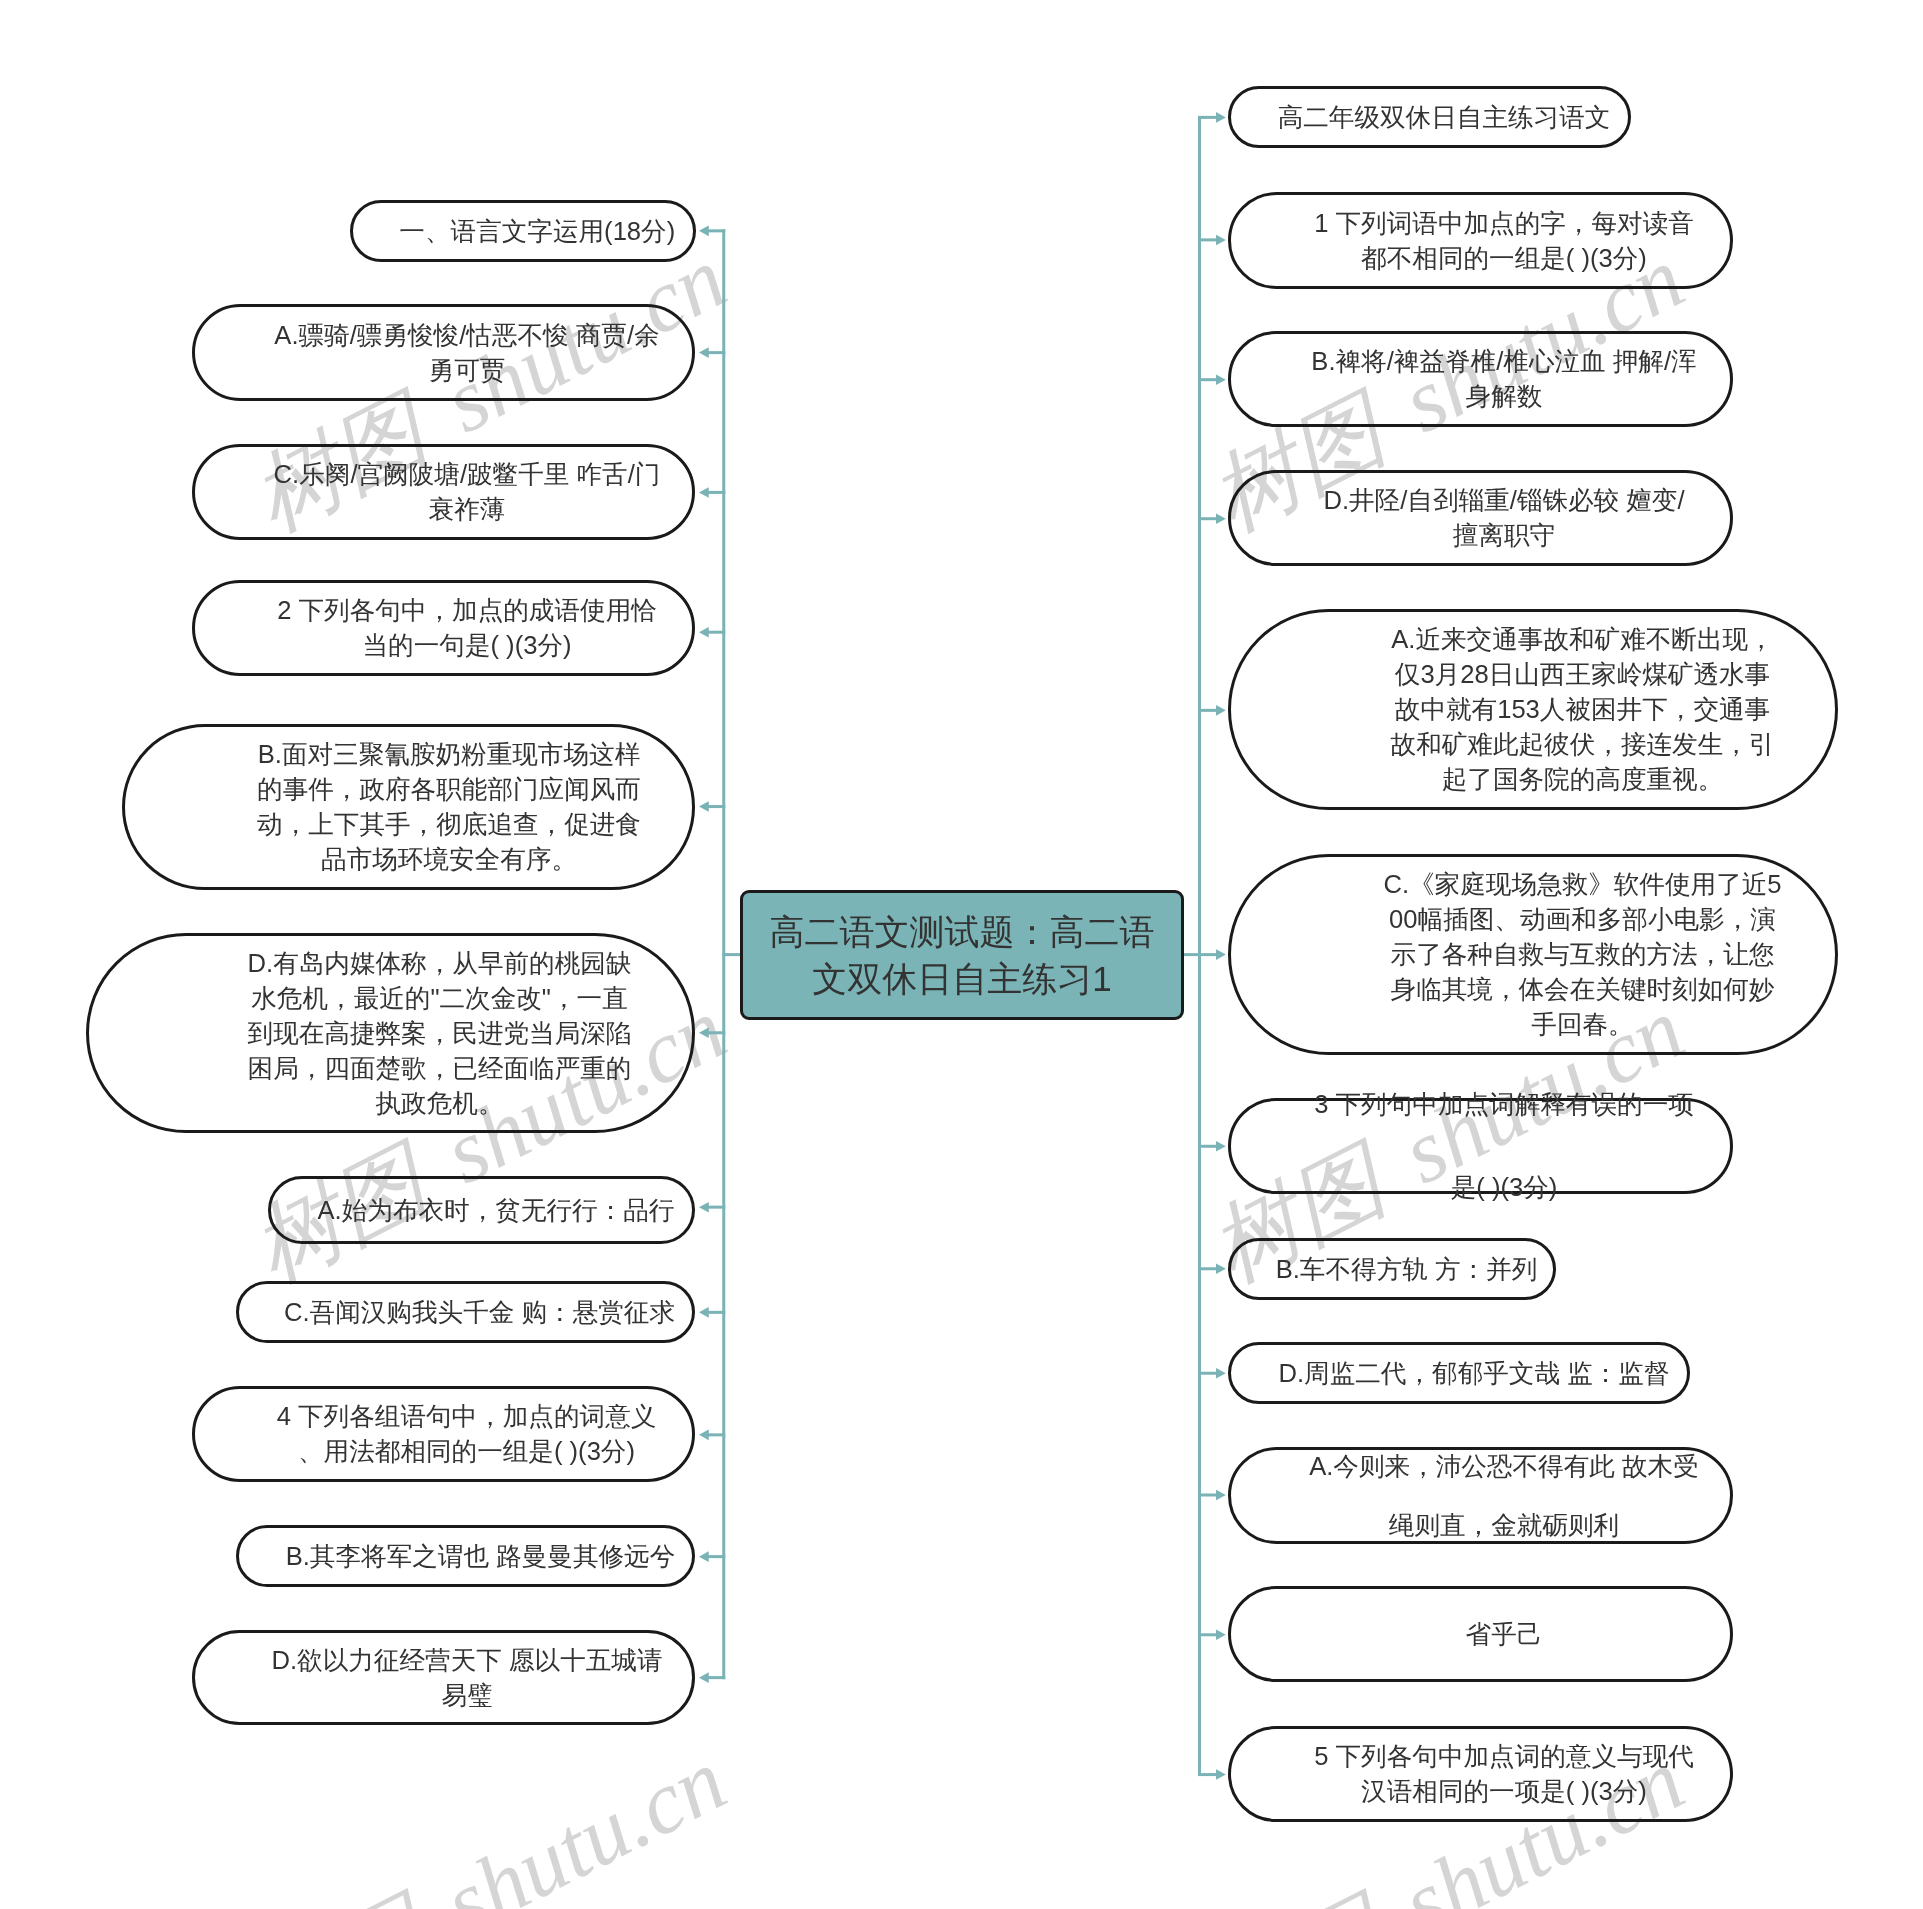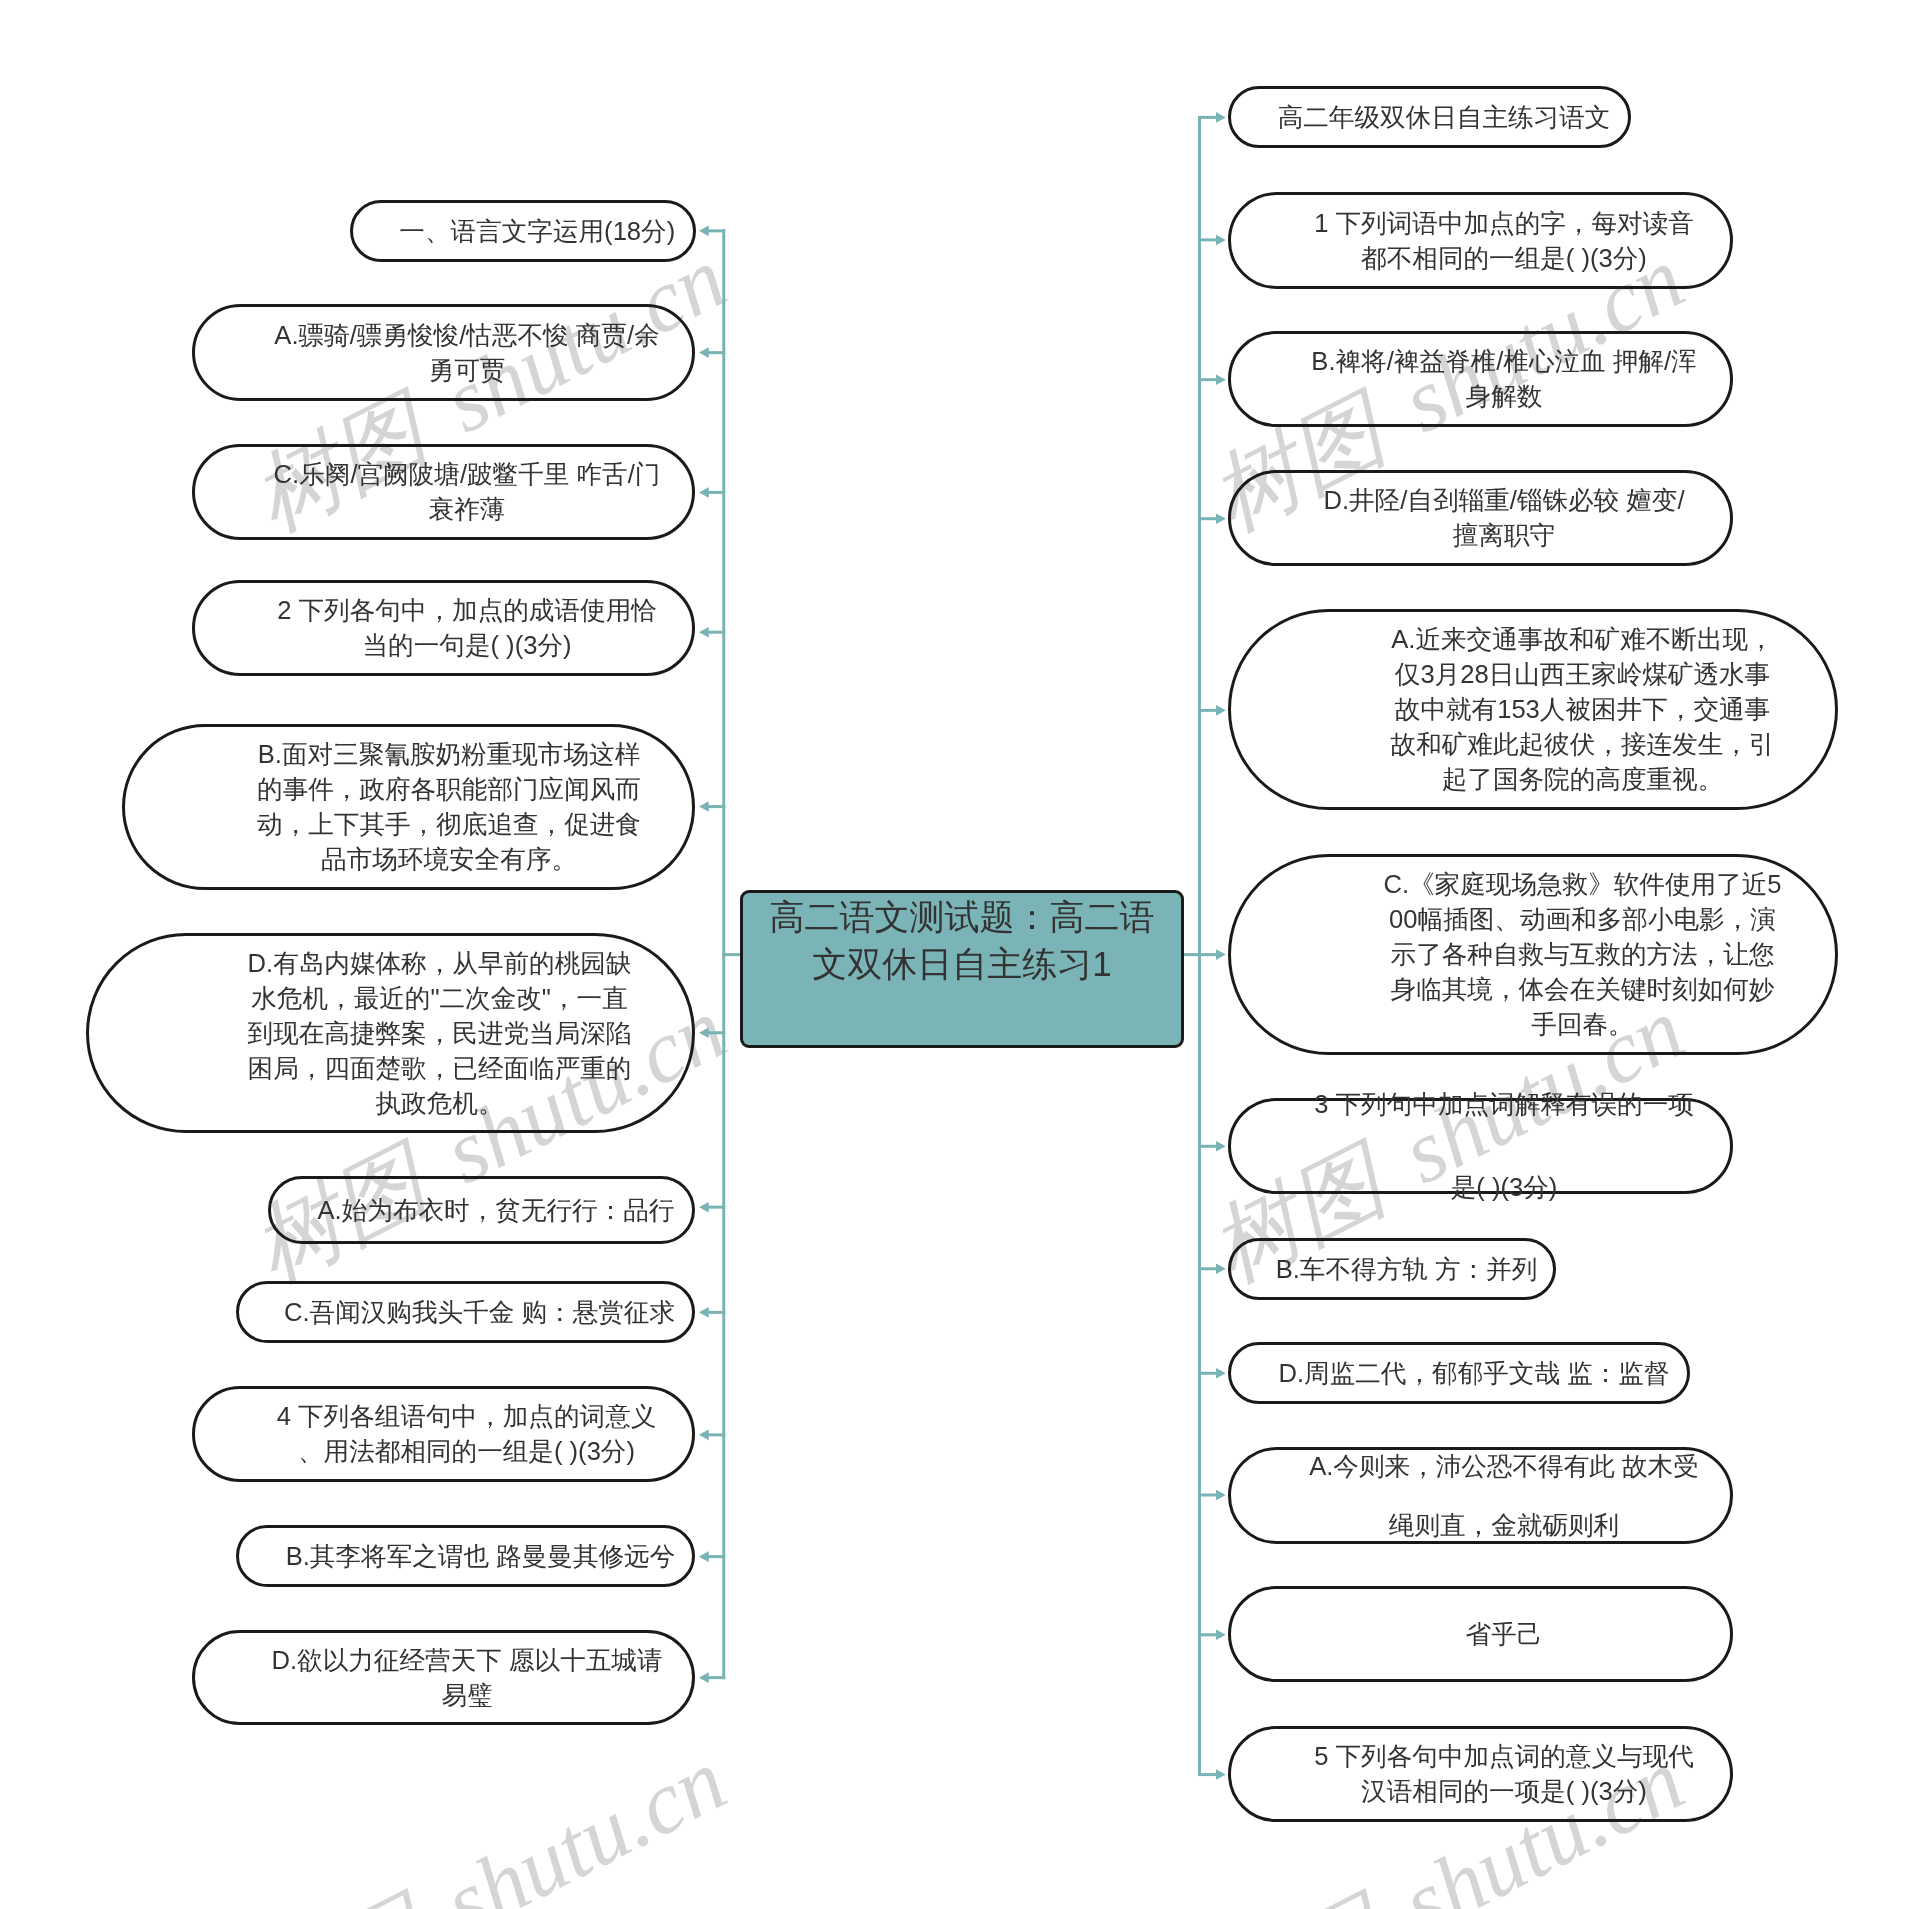--- a/index.html
+++ b/index.html
@@ -26,23 +26,23 @@
   svg.links line{stroke:var(--connector);stroke-width:4;}
   svg.links polygon{fill:var(--connector);}
   .node{
     position:absolute;z-index:2;box-sizing:border-box;
     border:3px solid var(--node-border);border-radius:7514px;
     background:transparent;display:flex;flex-direction:column;justify-content:center;text-align:center;
   }
   .ln{display:block;font-size:25.6px;line-height:35px;color:var(--text);white-space:nowrap;}
   .root{
     position:absolute;z-index:2;box-sizing:border-box;
-    left:740px;top:890px;width:444px;height:158px;
+    left:740px;top:890px;width:444px;height:130px;
     border:3px solid var(--node-border);border-radius:9px;background:var(--root-fill);
-    display:flex;flex-direction:column;align-items:center;justify-content:flex-start;
+    display:flex;flex-direction:column;align-items:center;justify-content:center;
   }
   .root .ln{font-size:35px;line-height:47px;color:var(--text);}
 </style>
 </head>
 <body>
 
 <span class="wm" style="left:489px;top:389px;">树图 shutu.cn</span>
 <span class="wm" style="left:1447px;top:389px;">树图 shutu.cn</span>
 <span class="wm" style="left:489px;top:1140px;">树图 shutu.cn</span>
 <span class="wm" style="left:1447px;top:1140px;">树图 shutu.cn</span>

